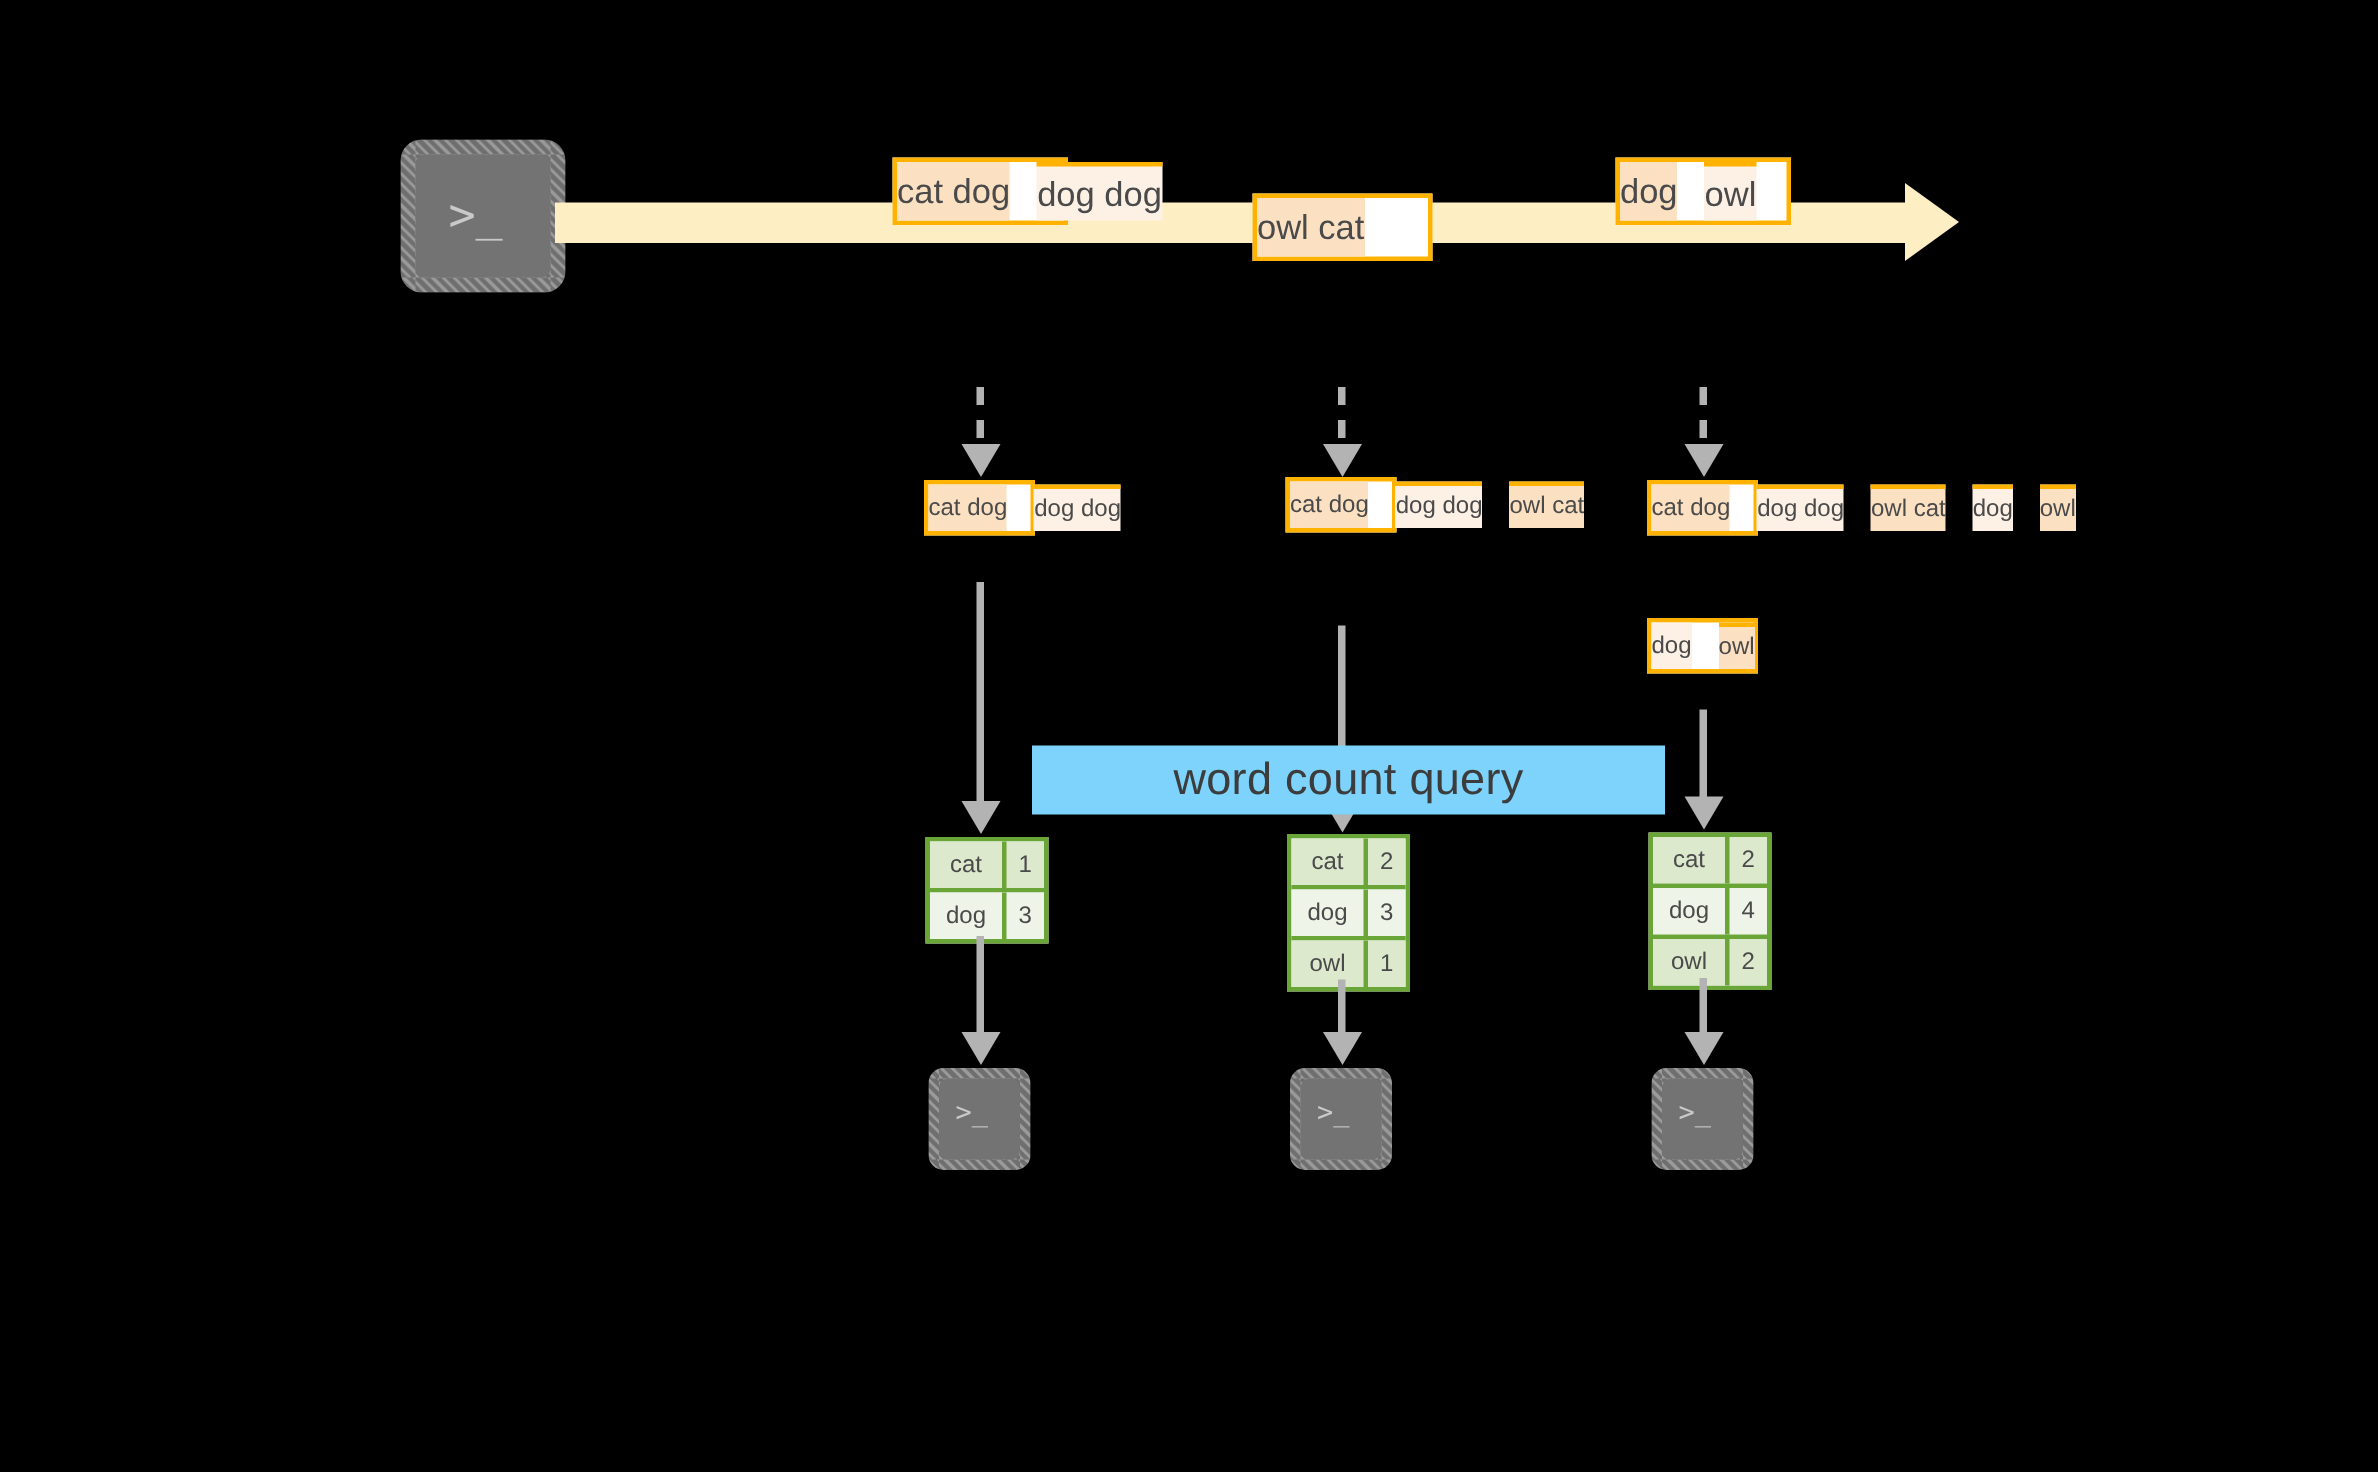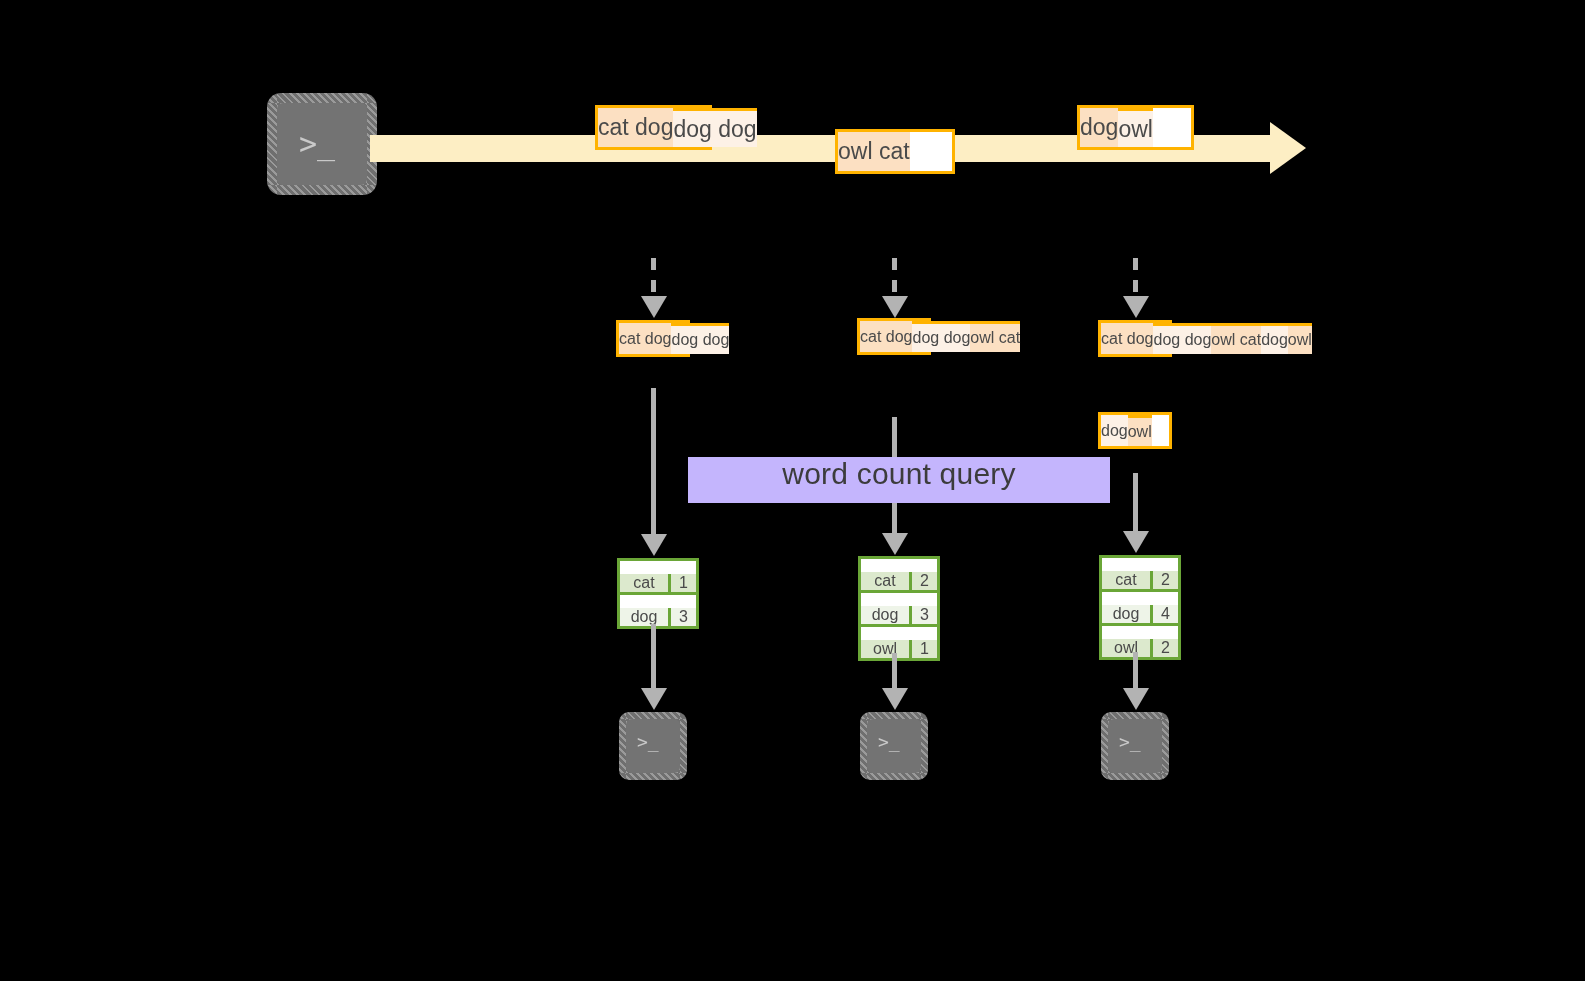--- a/index.html
+++ b/index.html
@@ -80,20 +80,21 @@
   .ebox .cell {
     box-sizing: border-box;
     display: flex;
     align-items: center;
     justify-content: center;
     color: #4a4a4a;
     white-space: nowrap;
   }
   .ebox .cell + .cell {
     border-top: 3px solid #ffb300;
+    margin-left: 18px;
   }
   .ebox .cell.shade-a { background: #fce0c2; }
   .ebox .cell.shade-b { background: #fdf1e6; }
 
   .ebox.big .cell {
     height: 39px;
     font-size: 23px;
   }
   .ebox.mini .cell {
     height: 31px;
@@ -105,21 +106,20 @@
     position: absolute;
     box-sizing: border-box;
     border: 3px solid #6aa637;
     display: flex;
     flex-direction: column;
     background: #ffffff;
   }
   .gtable .grow {
     display: flex;
     height: 31px;
-    align-items: flex-end;
   }
   .gtable .grow + .grow {
     border-top: 3px solid #6aa637;
   }
   .gtable .gc {
     box-sizing: border-box;
     display: flex;
     align-items: center;
     justify-content: center;
     font-size: 16px;
@@ -149,24 +149,25 @@
     position: absolute;
     width: 0; height: 0;
     border-left: 13px solid transparent;
     border-right: 13px solid transparent;
     border-top: 22px solid #b3b3b3;
   }
 
   
   .query-band {
     position: absolute;
-    background: #c4b5fd;
-    display: flex;
-    align-items: flex-start;
+    background: #7dd3fc;
+    display: flex;
+    align-items: center;
     justify-content: center;
+    margin-top: 40px;
   }
   .query-band .qtext {
     font-size: 30px;
     color: #3c3c3c;
     white-space: nowrap;
     letter-spacing: 0.2px;
   }
 </style>
 </head>
 <body>

